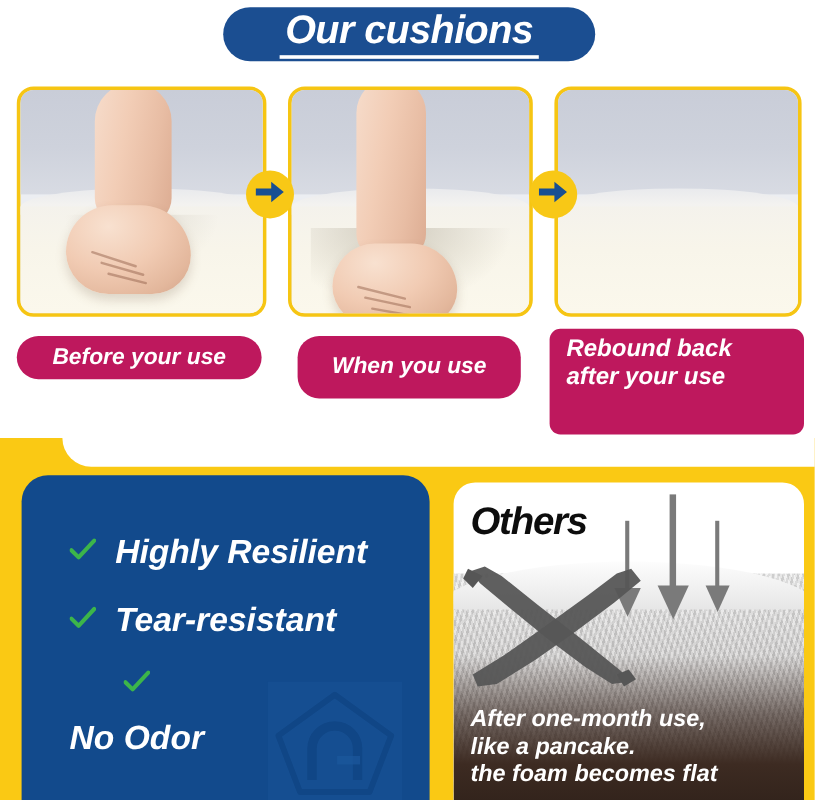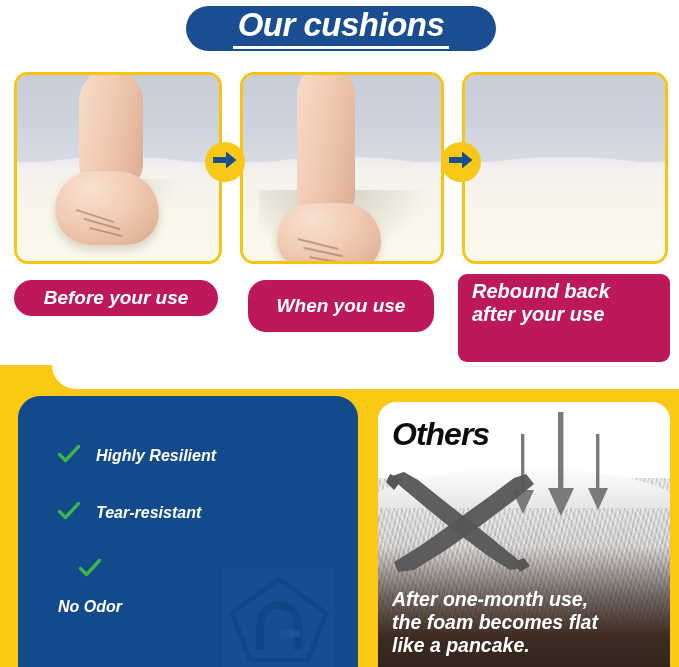--- a/index.html
+++ b/index.html
@@ -127,21 +127,21 @@
     background:#124a8c; border-radius:22px 22px 0 0;
     overflow:hidden;
   }
   .feature{
     position:absolute; display:flex; align-items:center; gap:16px;
   }
   #feat-0{ left:40px; top:48px; }
   #feat-1{ left:40px; top:105px; }
   #feat-2{ left:40px; top:162px;flex-direction:column; }
   .feature .lbl{
-    color:#fff; font-weight:bold; font-style:italic; font-size:16px;
+    color:#fff; font-weight:bold; font-style:italic; font-size:28px;
     white-space:nowrap;
     text-align:center;
   }
   .watermark{
     position:absolute; left:205px; top:172px; width:112px; height:99px;
     opacity:.30;
   }
 
   
   .others-card{
@@ -315,16 +315,16 @@
         <path d="M142 4 L150 14 L128 32 L96 56 L62 80 L30 100 L14 102 L10 92
                  L36 76 L70 52 L106 26 L130 8 Z" opacity=".95"></path>
         <path d="M6 4 L18 10 L10 20 L2 12 Z"></path>
         <path d="M146 96 L136 102 L130 92 L140 88 Z"></path>
       </g>
     </svg>
   </div>
 
   <div class="others-cap">
     <span>After one-month use,</span>
+    <span>like a pancake.</span>
     <span>the foam becomes flat</span>
-    <span>like a pancake.</span>
   </div>
 </div>
 
 </body></html>

